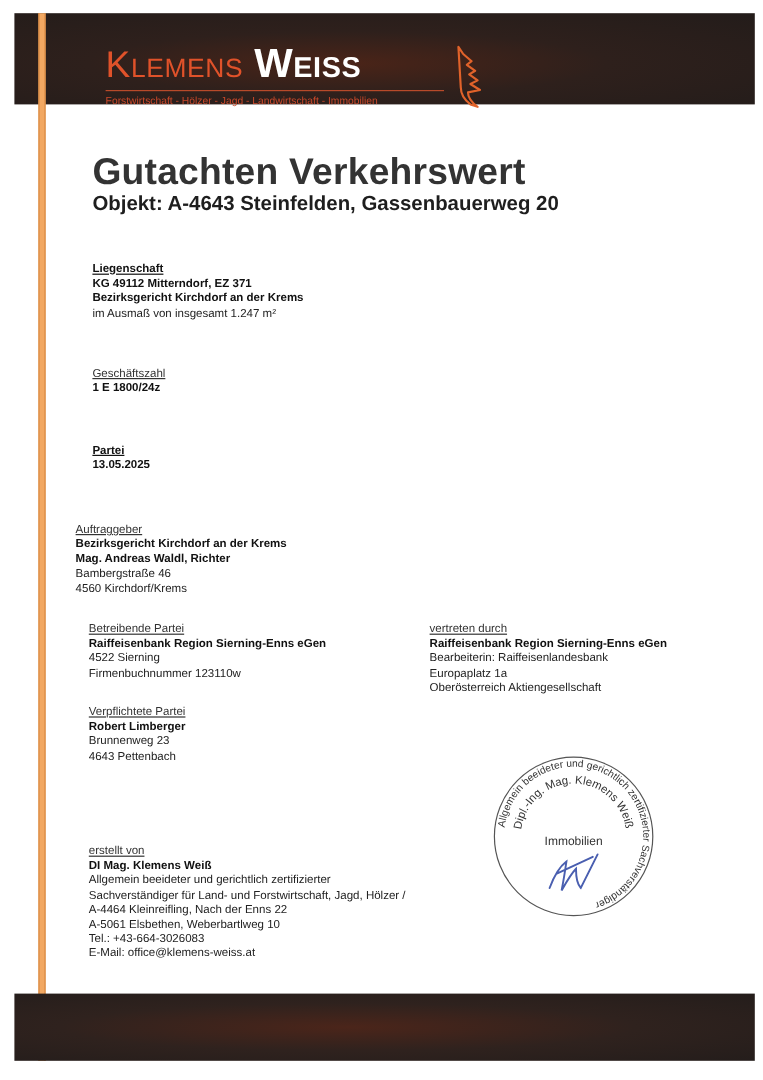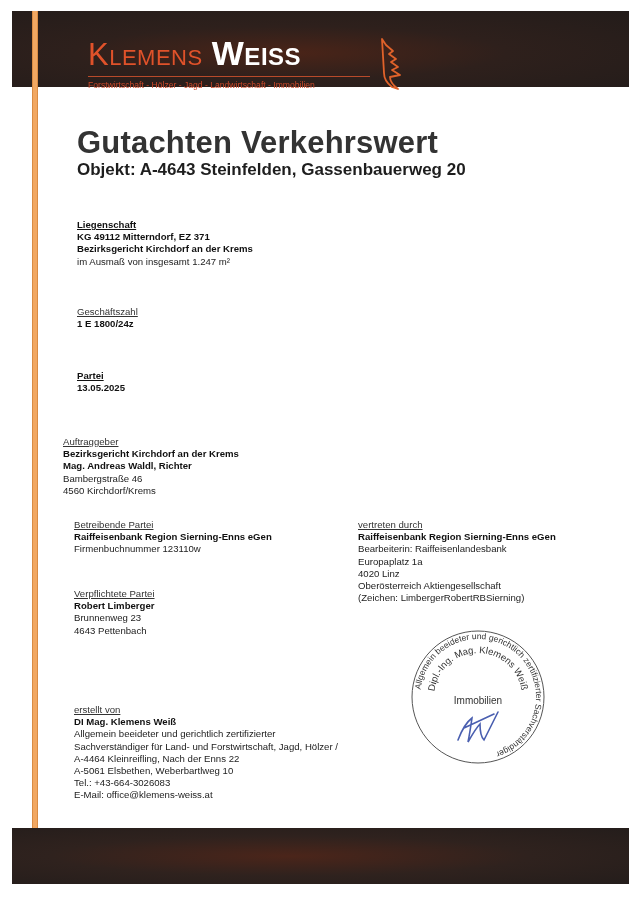--- a/index.html
+++ b/index.html
@@ -92,31 +92,30 @@
   <span class="lbl">Auftraggeber</span>
   <span class="b">Bezirksgericht Kirchdorf an der Krems</span>
   <span class="b">Mag. Andreas Waldl, Richter</span>
   <span class="n">Bambergstraße 46</span>
   <span class="n">4560 Kirchdorf/Krems</span>
 </div>
 
 <div class="block" style="left:74px; top:519px;">
   <span class="lbl">Betreibende Partei</span>
   <span class="b">Raiffeisenbank Region Sierning-Enns eGen</span>
+  <span class="n">4522 Sierning</span>
   <span class="n">Firmenbuchnummer 123110w</span>
 </div>
 
 <div class="block" style="left:334px; top:519px;margin-left:24px;">
   <span class="lbl">vertreten durch</span>
   <span class="b">Raiffeisenbank Region Sierning-Enns eGen</span>
   <span class="n">Bearbeiterin: Raiffeisenlandesbank</span>
   <span class="n">Europaplatz 1a</span>
-  <span class="n">4020 Linz</span>
   <span class="n">Oberösterreich Aktiengesellschaft</span>
-  <span class="n">(Zeichen: LimbergerRobertRBSierning)</span>
 </div>
 
 <div class="block" style="left:74px; top:588px;">
   <span class="lbl">Verpflichtete Partei</span>
   <span class="b">Robert Limberger</span>
   <span class="n">Brunnenweg 23</span>
   <span class="n">4643 Pettenbach</span>
 </div>
 
 <div class="block" style="left:74px; top:704px;">

